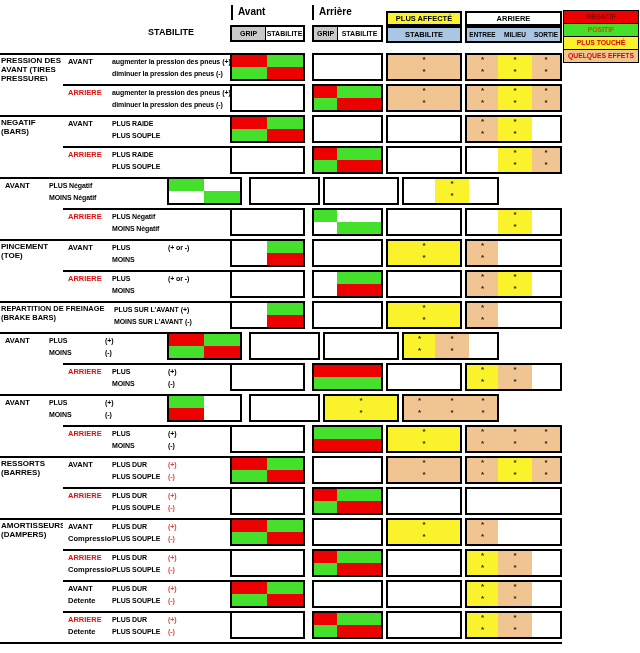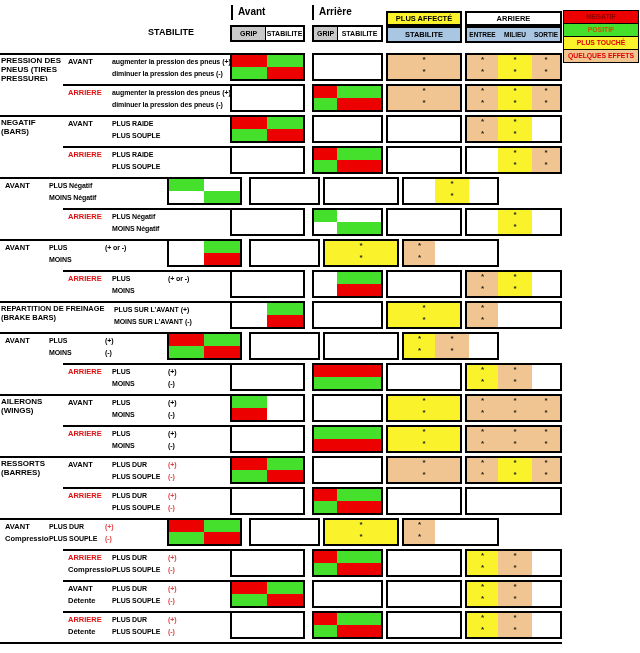--- a/index.html
+++ b/index.html
@@ -71,21 +71,21 @@
 
   <div id="legend">
       <div class="leg" style="background: rgb(237, 0, 0); color: rgb(139, 0, 0);">NEGATIF</div>
       <div class="leg" style="background: rgb(68, 224, 44); color: rgb(199, 83, 0);">POSITIF</div>
       <div class="leg" style="background: rgb(250, 243, 43); color: rgb(224, 0, 0);">PLUS TOUCHÉ</div>
       <div class="leg" style="background: rgb(241, 197, 145); color: rgb(224, 0, 0);">QUELQUES EFFETS</div>
     </div>
 
   <div id="tbody">
       <div class="group sec-start">
-        <div class="sec-cell">PRESSION DES PNEUS (TIRES PRESSURE)</div>
+        <div class="sec-cell">PRESSION DES AVANT (TIRES PRESSURE)</div>
         <div class="sd">
           <div class="side-cell">
             <div>AVANT</div>
           </div>
           <div class="desc-cell">
             <div class="drow"><span class="dlabel">augmenter la pression des pneus</span><span class="sfx">(+)</span></div>
             <div class="drow"><span class="dlabel">diminuer la pression des pneus</span><span class="sfx">(-)</span></div>
           </div>
         </div>
         <div class="box b-avant">
@@ -304,20 +304,21 @@
         <div class="box b-vir">
           <div class="c" style="width: 31px; background: rgb(255, 255, 255);"></div>
           <div class="c" style="width: 34px; background: rgb(250, 243, 43);">*</div>
           <div class="c" style="width: 28px; background: rgb(255, 255, 255);"></div>
           <div class="c" style="width: 31px; background: rgb(255, 255, 255);"></div>
           <div class="c" style="width: 34px; background: rgb(250, 243, 43);">*</div>
           <div class="c" style="width: 28px; background: rgb(255, 255, 255);"></div>
         </div>
       </div>
       <div class="group sec-start">
+        <div class="sec-cell">PINCEMENT (TOE)</div>
         <div class="sd">
           <div class="side-cell">
             <div>AVANT</div>
           </div>
           <div class="desc-cell">
             <div class="drow"><span class="dlabel">PLUS</span><span class="sfx">(+ or -)</span></div>
             <div class="drow"><span class="dlabel">MOINS</span></div>
           </div>
         </div>
         <div class="box b-avant">
@@ -492,21 +493,20 @@
         <div class="box b-vir">
           <div class="c" style="width: 31px; background: rgb(250, 243, 43);">*</div>
           <div class="c" style="width: 34px; background: rgb(241, 197, 145);">*</div>
           <div class="c" style="width: 28px; background: rgb(255, 255, 255);"></div>
           <div class="c" style="width: 31px; background: rgb(250, 243, 43);">*</div>
           <div class="c" style="width: 34px; background: rgb(241, 197, 145);">*</div>
           <div class="c" style="width: 28px; background: rgb(255, 255, 255);"></div>
         </div>
       </div>
       <div class="group sec-start">
-        <div class="sec-cell">AILERONS (WINGS)</div>
         <div class="sd">
           <div class="side-cell">
             <div>AVANT</div>
           </div>
           <div class="desc-cell">
             <div class="drow"><span class="dlabel">PLUS</span><span class="sfx">(+)</span></div>
             <div class="drow"><span class="dlabel">MOINS</span><span class="sfx">(-)</span></div>
           </div>
         </div>
         <div class="box b-avant">
@@ -646,20 +646,21 @@
         <div class="box b-vir">
           <div class="c" style="width: 31px; background: rgb(255, 255, 255);"></div>
           <div class="c" style="width: 34px; background: rgb(255, 255, 255);"></div>
           <div class="c" style="width: 28px; background: rgb(255, 255, 255);"></div>
           <div class="c" style="width: 31px; background: rgb(255, 255, 255);"></div>
           <div class="c" style="width: 34px; background: rgb(255, 255, 255);"></div>
           <div class="c" style="width: 28px; background: rgb(255, 255, 255);"></div>
         </div>
       </div>
       <div class="group sec-start">
+        <div class="sec-cell">AMORTISSEURS (DAMPERS)</div>
         <div class="sd">
           <div class="side-cell">
             <div>AVANT</div>
             <div>Compression</div>
           </div>
           <div class="desc-cell">
             <div class="drow"><span class="dlabel">PLUS DUR</span><span class="sfx" style="color: rgb(224, 67, 67);">(+)</span></div>
             <div class="drow"><span class="dlabel">PLUS SOUPLE</span><span class="sfx" style="color: rgb(224, 67, 67);">(-)</span></div>
           </div>
         </div>

